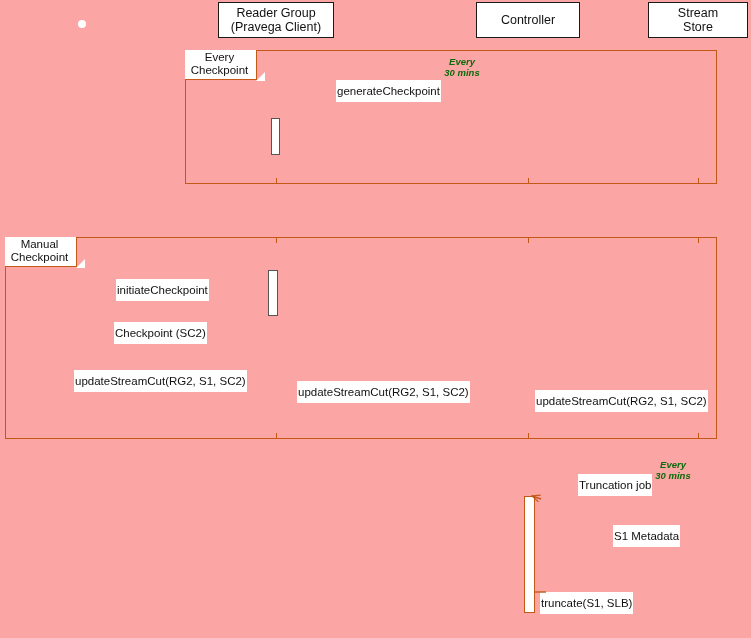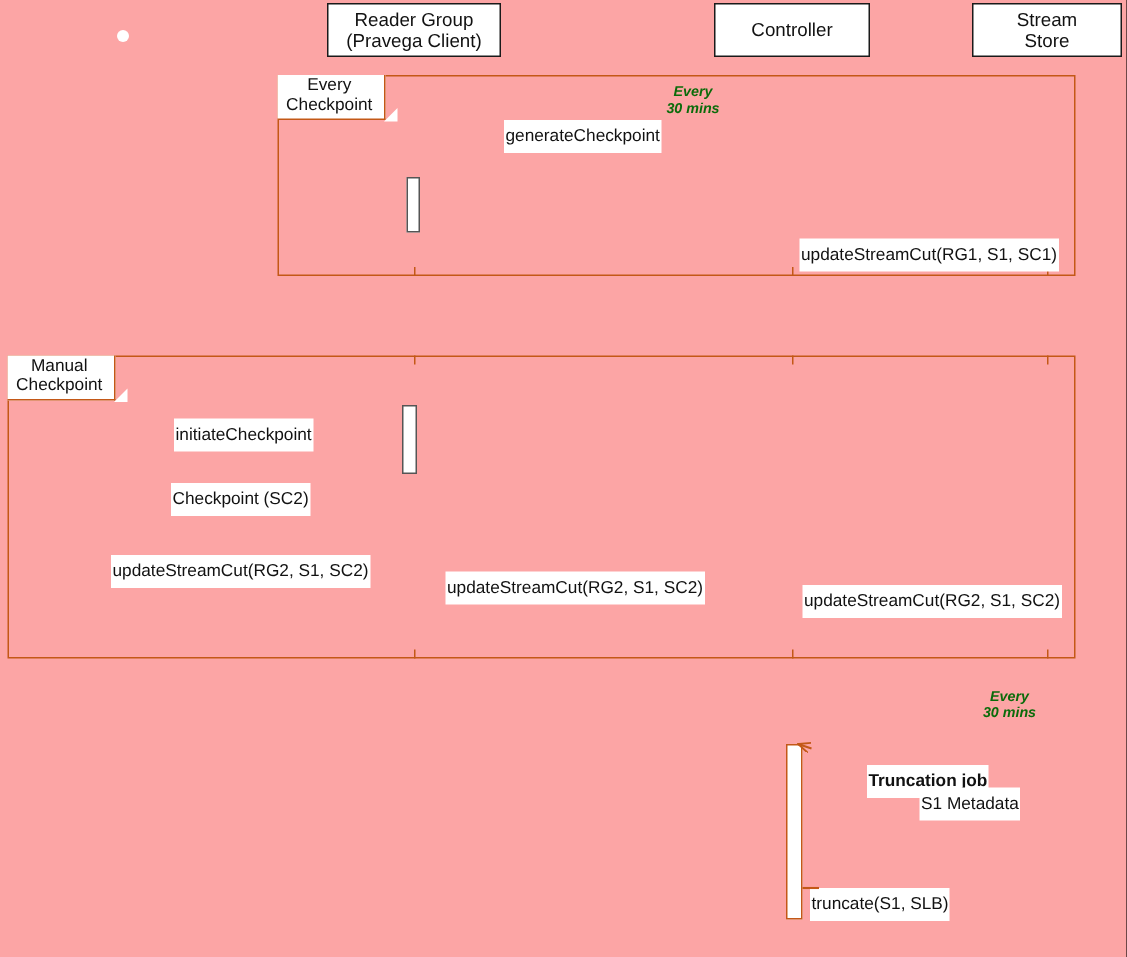--- a/index.html
+++ b/index.html
@@ -156,27 +156,26 @@
   <div class="activation" style="left:271px; top:118px; width:9px; height:37px;"></div>
   <div class="activation" style="left:268px; top:270px; width:10px; height:46px;"></div>
   <div class="activation orange" style="left:524px; top:496px; width:11px; height:117px;"></div>
 
   <div class="note-green" style="left:438px; top:56px; width:48px;">Every
 30 mins</div>
   <div class="note-green" style="left:649px; top:459px; width:48px;">Every
 30 mins</div>
 
   <div class="msg-label" style="left:336px; top:80px;">generateCheckpoint</div>
-  <div class="msg-label" style="left:533px; top:159px;">updateStreamCut(RG1, S1, SC1)</div>
   <div class="msg-label" style="left:116px; top:279px;">initiateCheckpoint</div>
   <div class="msg-label" style="left:114px; top:322px;">Checkpoint (SC2)</div>
   <div class="msg-label" style="left:74px; top:370px;">updateStreamCut(RG2, S1, SC2)</div>
   <div class="msg-label" style="left:297px; top:381px;">updateStreamCut(RG2, S1, SC2)</div>
   <div class="msg-label" style="left:535px; top:390px;">updateStreamCut(RG2, S1, SC2)</div>
-  <div class="msg-label" style="left:578px; top:510px;font-weight:bold;">Truncation job</div>
+  <div class="msg-label" style="left:578px; top:474px;">Truncation job</div>
   <div class="msg-label" style="left:613px; top:525px;">S1 Metadata</div>
   <div class="msg-label" style="left:540px; top:592px;">truncate(S1, SLB)</div>
 
   <svg id="arrows" viewBox="0 0 751 638">
     <defs>
       <marker id="ah-orange" markerWidth="8" markerHeight="8" refX="7" refY="3" orient="auto" markerUnits="userSpaceOnUse">
         <path d="M0,0 L7,3 L0,6 z" fill="#c35817"></path>
       </marker>
       <marker id="ah-orange-open" markerWidth="9" markerHeight="9" refX="8" refY="3.5" orient="auto" markerUnits="userSpaceOnUse">
         <path d="M0,0 L8,3.5 L0,7" fill="none" stroke="#c35817" stroke-width="1.2"></path>

